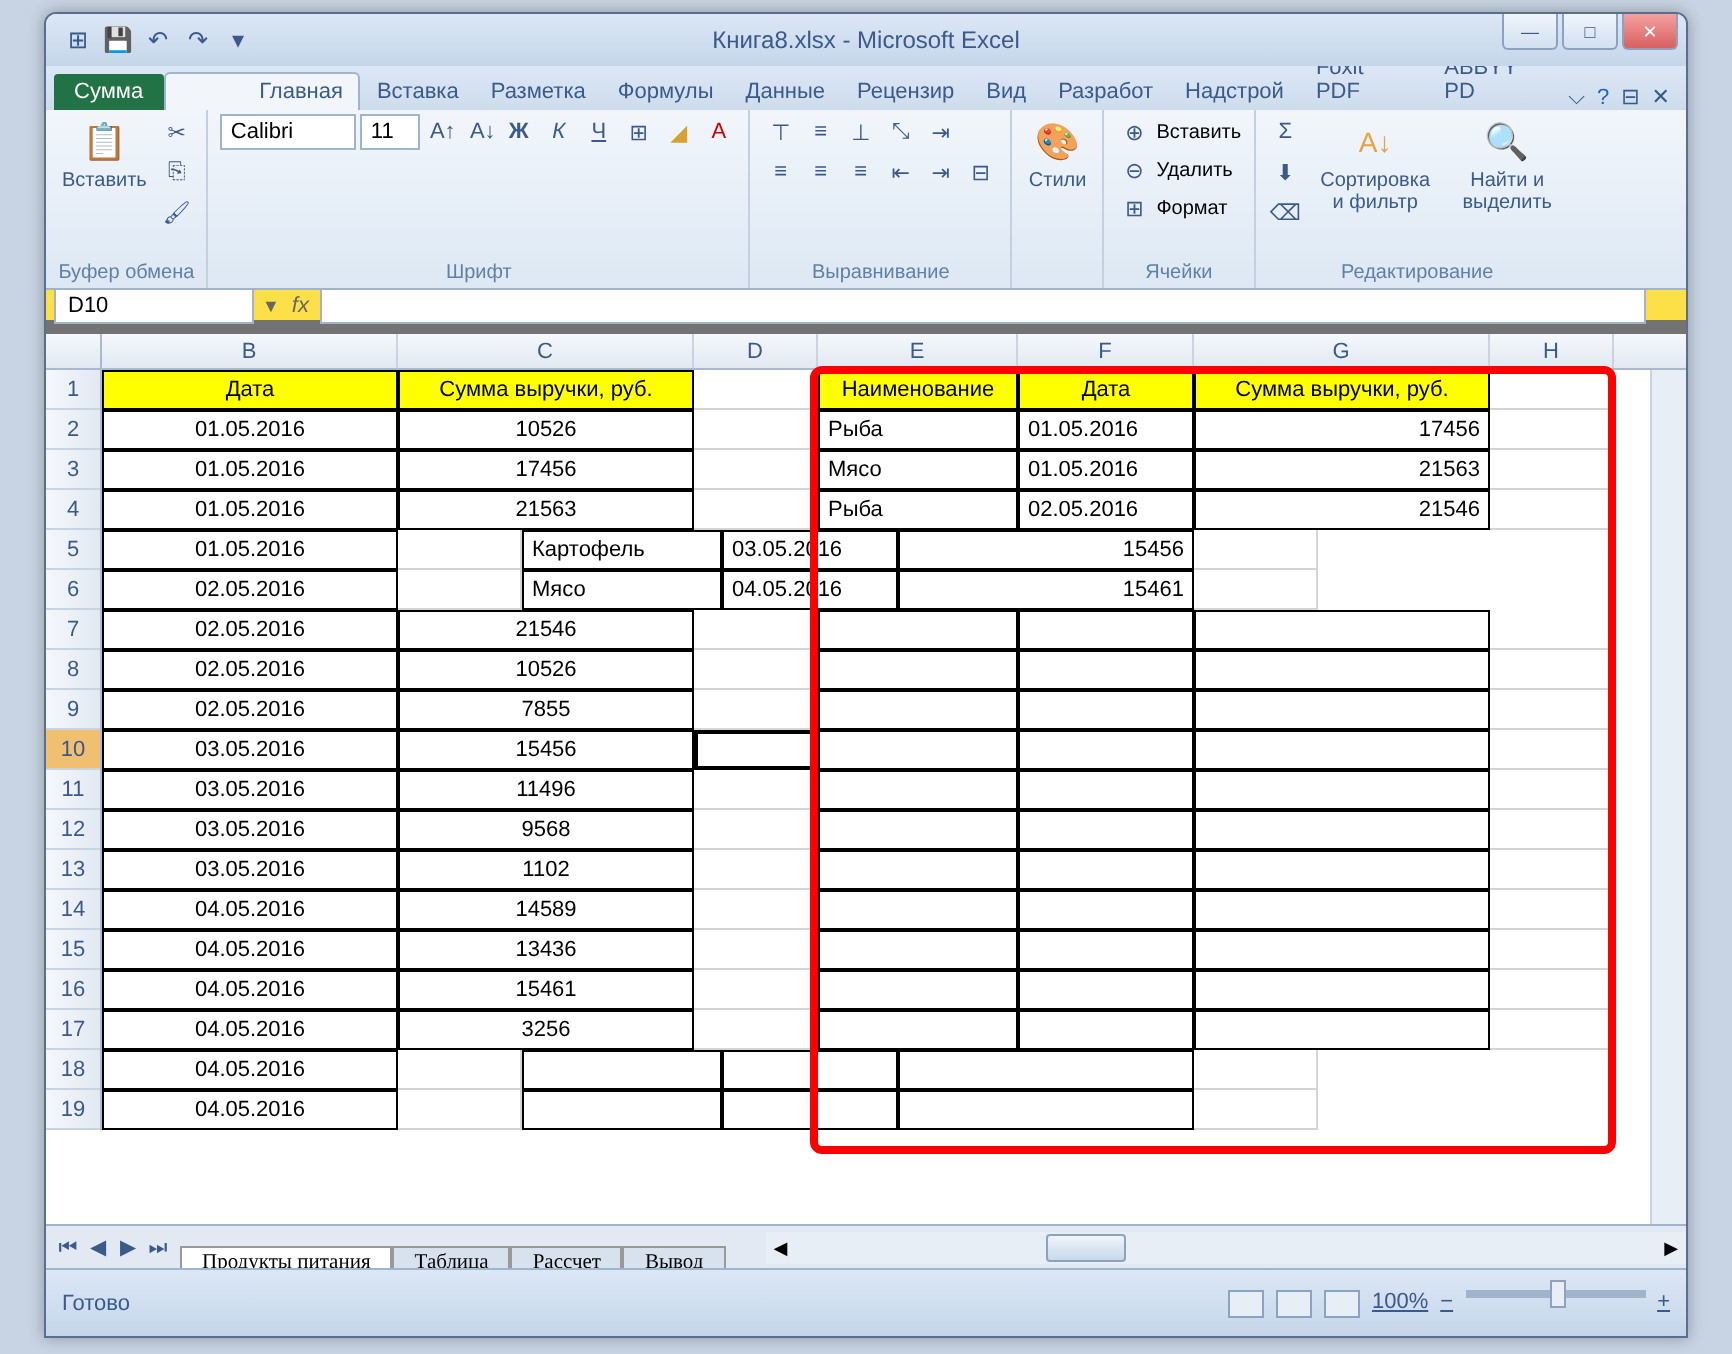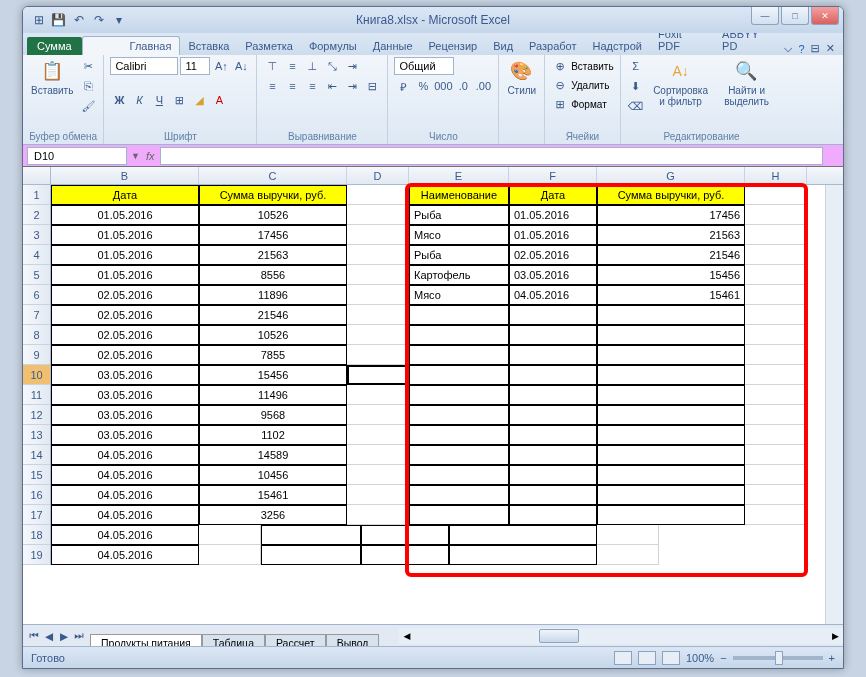--- a/index.html
+++ b/index.html
@@ -20,21 +20,21 @@
 .ribbon { height: 90px; background: linear-gradient(#f2f6fb,#dde8f4); border-bottom: 1px solid #a0b4cc; display: flex; }
 .rgroup { border-right: 1px solid #c2d0e0; padding: 2px 6px 0; display: flex; flex-direction: column; justify-content: space-between; }
 .rgroup-label { font-size: 10px; color: #6080a5; text-align: center; padding-bottom: 2px; }
 .rgroup-body { flex: 1; display: flex; gap: 4px; align-items: flex-start; }
 .big-btn { display: flex; flex-direction: column; align-items: center; gap: 2px; font-size: 10px; color: #3a5a8c; cursor: pointer; padding: 2px; }
 .big-ico { width: 24px; height: 24px; display: flex; align-items: center; justify-content: center; font-size: 18px; color: #e8a33d; }
 .mini-col { display: flex; flex-direction: column; gap: 2px; }
 .mini-row { display: flex; gap: 2px; align-items: center; }
 .mini-btn { width: 18px; height: 18px; display: flex; align-items: center; justify-content: center; font-size: 11px; color: #3a5a8c; cursor: pointer; border: 1px solid transparent; }
 .font-sel { font-size: 11px; background: #fff; border: 1px solid #a0b4cc; padding: 1px 4px; height: 18px; display: flex; align-items: center; }
-.formula-bar { height: 22px; background: #f0abfc; border-bottom: 1px solid #737373; display: flex; align-items: center; }
+.formula-bar { height: 22px; background: #fde047; border-bottom: 7px solid #737373; display: flex; align-items: center; }
 .name-box { width: 100px; background: #fff; border: 1px solid #a0b4cc; height: 18px; margin: 0 4px; font-size: 11px; padding: 0 6px; display: flex; align-items: center; }
 .fx-lbl { font-size: 11px; font-style: italic; color: #666; padding: 0 6px; }
 .fx-input { flex: 1; background: #fff; border: 1px solid #a0b4cc; height: 18px; margin-right: 20px; }
 .grid-area { flex: 1; background: #fff; overflow: hidden; position: relative; }
 .col-headers { display: flex; height: 18px; background: linear-gradient(#f5f8fc,#e2e9f2); border-bottom: 1px solid #a8bad0; }
 .corner { width: 28px; border-right: 1px solid #a8bad0; }
 .ch { border-right: 1px solid #c8d4e2; text-align: center; font-size: 11px; color: #3a5a8c; line-height: 18px; cursor: pointer; }
 .grid-body { display: flex; }
 .row-headers { width: 28px; background: linear-gradient(90deg,#f5f8fc,#e2e9f2); border-right: 1px solid #a8bad0; }
 .rh { height: 20px; border-bottom: 1px solid #c8d4e2; text-align: center; font-size: 11px; color: #3a5a8c; line-height: 20px; cursor: pointer; }
@@ -44,26 +44,26 @@
 .cell { border-right: 1px solid #d4d4d4; border-bottom: 1px solid #d4d4d4; font-size: 11px; padding: 0 4px; line-height: 19px; overflow: hidden; white-space: nowrap; }
 .hdr-yellow { background: #ffff00; text-align: center; border: 1px solid #000; }
 .data-cell { text-align: center; border: 1px solid #000; }
 .data-cell.rt { text-align: right; }
 .data-cell.lt { text-align: left; }
 .sel-cell { border: 2px solid #000; }
 .red-box { position: absolute; border: 4px solid #ff0000; border-radius: 6px; pointer-events: none; }
 .sheet-tabs { height: 22px; background: #e2e9f2; border-top: 1px solid #a0b4cc; display: flex; align-items: center; font-size: 10.5px; }
 .nav-arrows { display: flex; padding: 0 4px; gap: 1px; }
 .nav-ar { width: 14px; height: 14px; display: flex; align-items: center; justify-content: center; color: #3a5a8c; cursor: pointer; }
-.stab { padding: 2px 10px; background: #fff; border: 1px solid #999; border-bottom: none; border-radius: 0 0 3px 3px; margin-top: 14px; cursor: pointer; }
+.stab { padding: 2px 10px; background: #fff; border: 1px solid #999; border-bottom: none; border-radius: 0 0 3px 3px; margin-top: 14px; cursor: pointer; font-family: Liberation Serif, serif; }
 .stab.inactive { background: #d8e2ee; }
 .hscroll { flex: 1; margin-left: 20px; height: 16px; background: #e8eef6; display: flex; align-items: center; position: relative; }
 .hscroll-thumb { height: 14px; width: 40px; background: linear-gradient(#f0f5fb,#c8d8ea); border: 1px solid #8ca3c0; border-radius: 2px; position: absolute; left: 140px; }
-.status-bar { height: 22px; background: linear-gradient(#dce7f5,#c5d6ea); border-top: 1px solid #a0b4cc; display: flex; align-items: center; font-size: 11px; color: #3a5a8c; padding: 0 8px; }
-.status-right { margin-left: auto; display: flex; align-items: center; gap: 6px; }
+.status-bar { height: 34px; background: linear-gradient(#dce7f5,#c5d6ea); border-top: 1px solid #a0b4cc; display: flex; align-items: center; font-size: 11px; color: #3a5a8c; padding: 0 8px; }
+.status-right { margin-left: auto; display: flex; align-items: flex-start; gap: 6px; text-decoration: underline; }
 .view-btn { width: 18px; height: 14px; border: 1px solid #8ca3c0; background: #e8eef6; cursor: pointer; }
 .zoom-slider { width: 90px; height: 4px; background: #a0b4cc; position: relative; }
 .zoom-thumb { width: 8px; height: 14px; background: #e8eef6; border: 1px solid #8ca3c0; position: absolute; left: 42px; top: -5px; }
 .vscroll { position: absolute; right: 0; top: 18px; bottom: 0; width: 18px; background: #e8eef6; border-left: 1px solid #c8d4e2; }
 .col-B { width: 148px; } .col-C { width: 148px; } .col-D { width: 62px; }
 .col-E { width: 100px; } .col-F { width: 88px; } .col-G { width: 148px; } .col-H { width: 62px; }
 </style>
 </head>
 <body>
 
@@ -114,21 +114,21 @@
         </div>
         <div class="mini-col">
           <div class="mini-btn">✂</div>
           <div class="mini-btn">⎘</div>
           <div class="mini-btn">🖌</div>
         </div>
       </div>
       <div class="rgroup-label">Буфер обмена</div>
     </div>
     <div class="rgroup">
-      <div class="rgroup-body" style="flex-direction:column;gap:16px">
+      <div class="rgroup-body" style="flex-direction:row;gap:0">
         <div class="mini-row">
           <div class="font-sel" style="width:68px">Calibri</div>
           <div class="font-sel" style="width:30px">11</div>
           <div class="mini-btn">A↑</div>
           <div class="mini-btn">A↓</div>
         </div>
         <div class="mini-row">
           <div class="mini-btn">
               <b>Ж</b>
             </div>
@@ -157,33 +157,20 @@
         <div class="mini-row">
           <div class="mini-btn">≡</div>
           <div class="mini-btn">≡</div>
           <div class="mini-btn">≡</div>
           <div class="mini-btn">⇤</div>
           <div class="mini-btn">⇥</div>
           <div class="mini-btn">⊟</div>
         </div>
       </div>
       <div class="rgroup-label">Выравнивание</div>
-    </div>
-    <div class="rgroup">
-      <div class="rgroup-body" style="flex-direction:column;gap:2px">
-        <div class="font-sel" style="width:60px">Общий</div>
-        <div class="mini-row">
-          <div class="mini-btn">₽</div>
-          <div class="mini-btn">%</div>
-          <div class="mini-btn">000</div>
-          <div class="mini-btn">.0</div>
-          <div class="mini-btn">.00</div>
-        </div>
-      </div>
-      <div class="rgroup-label">Число</div>
     </div>
     <div class="rgroup">
       <div class="rgroup-body">
         <div class="big-btn">
           <div class="big-ico">🎨</div>
           <span>Стили</span>
         </div>
       </div>
       <div class="rgroup-label"></div>
     </div>
@@ -296,30 +283,28 @@
             <div class="cell col-B data-cell">01.05.2016</div>
             <div class="cell col-C data-cell">21563</div>
             <div class="cell col-D"></div>
             <div class="cell col-E data-cell lt">Рыба</div>
             <div class="cell col-F data-cell lt">02.05.2016</div>
             <div class="cell col-G data-cell rt">21546</div>
             <div class="cell col-H"></div>
           </div>
           <div class="row">
             <div class="cell col-B data-cell">01.05.2016</div>
-            <div class="cell col-C data-cell">8556</div>
             <div class="cell col-D"></div>
             <div class="cell col-E data-cell lt">Картофель</div>
             <div class="cell col-F data-cell lt">03.05.2016</div>
             <div class="cell col-G data-cell rt">15456</div>
             <div class="cell col-H"></div>
           </div>
           <div class="row">
             <div class="cell col-B data-cell">02.05.2016</div>
-            <div class="cell col-C data-cell">11896</div>
             <div class="cell col-D"></div>
             <div class="cell col-E data-cell lt">Мясо</div>
             <div class="cell col-F data-cell lt">04.05.2016</div>
             <div class="cell col-G data-cell rt">15461</div>
             <div class="cell col-H"></div>
           </div>
           <div class="row">
             <div class="cell col-B data-cell">02.05.2016</div>
             <div class="cell col-C data-cell">21546</div>
             <div class="cell col-D"></div>
@@ -386,21 +371,21 @@
             <div class="cell col-B data-cell">04.05.2016</div>
             <div class="cell col-C data-cell">14589</div>
             <div class="cell col-D"></div>
             <div class="cell col-E data-cell lt"></div>
             <div class="cell col-F data-cell lt"></div>
             <div class="cell col-G data-cell rt"></div>
             <div class="cell col-H"></div>
           </div>
           <div class="row">
             <div class="cell col-B data-cell">04.05.2016</div>
-            <div class="cell col-C data-cell">10456</div>
+            <div class="cell col-C data-cell">13436</div>
             <div class="cell col-D"></div>
             <div class="cell col-E data-cell lt"></div>
             <div class="cell col-F data-cell lt"></div>
             <div class="cell col-G data-cell rt"></div>
             <div class="cell col-H"></div>
           </div>
           <div class="row">
             <div class="cell col-B data-cell">04.05.2016</div>
             <div class="cell col-C data-cell">15461</div>
             <div class="cell col-D"></div>

